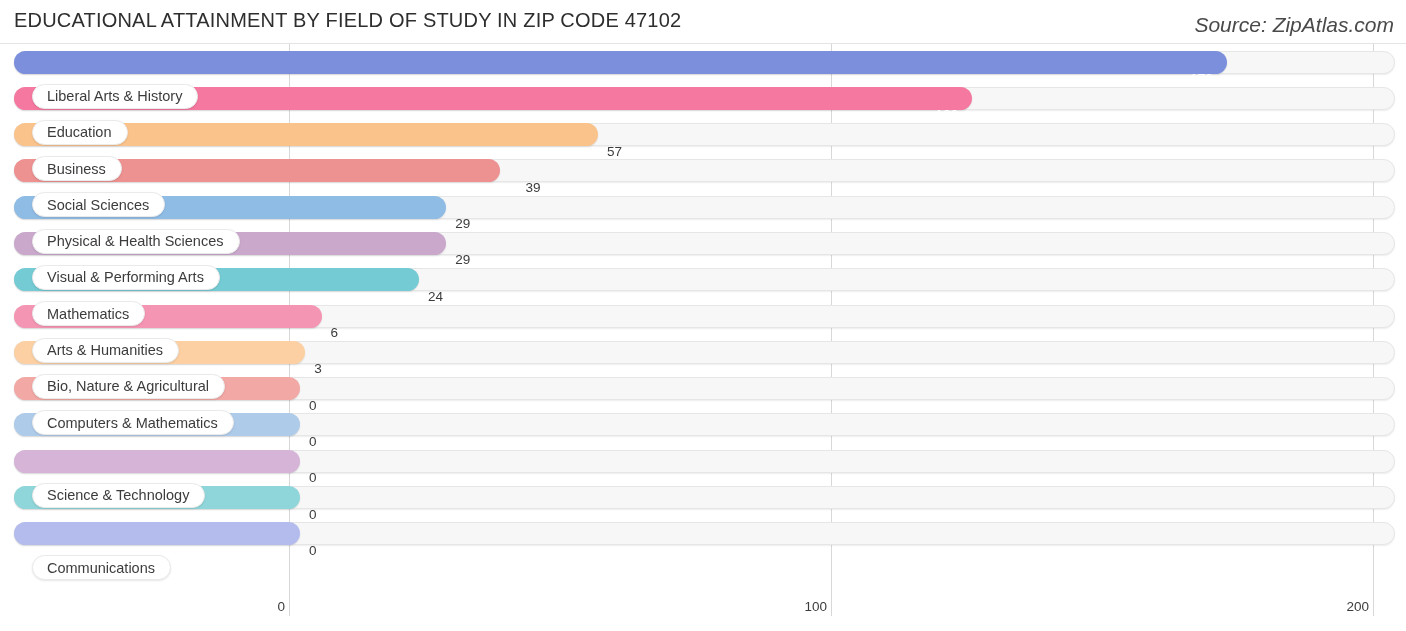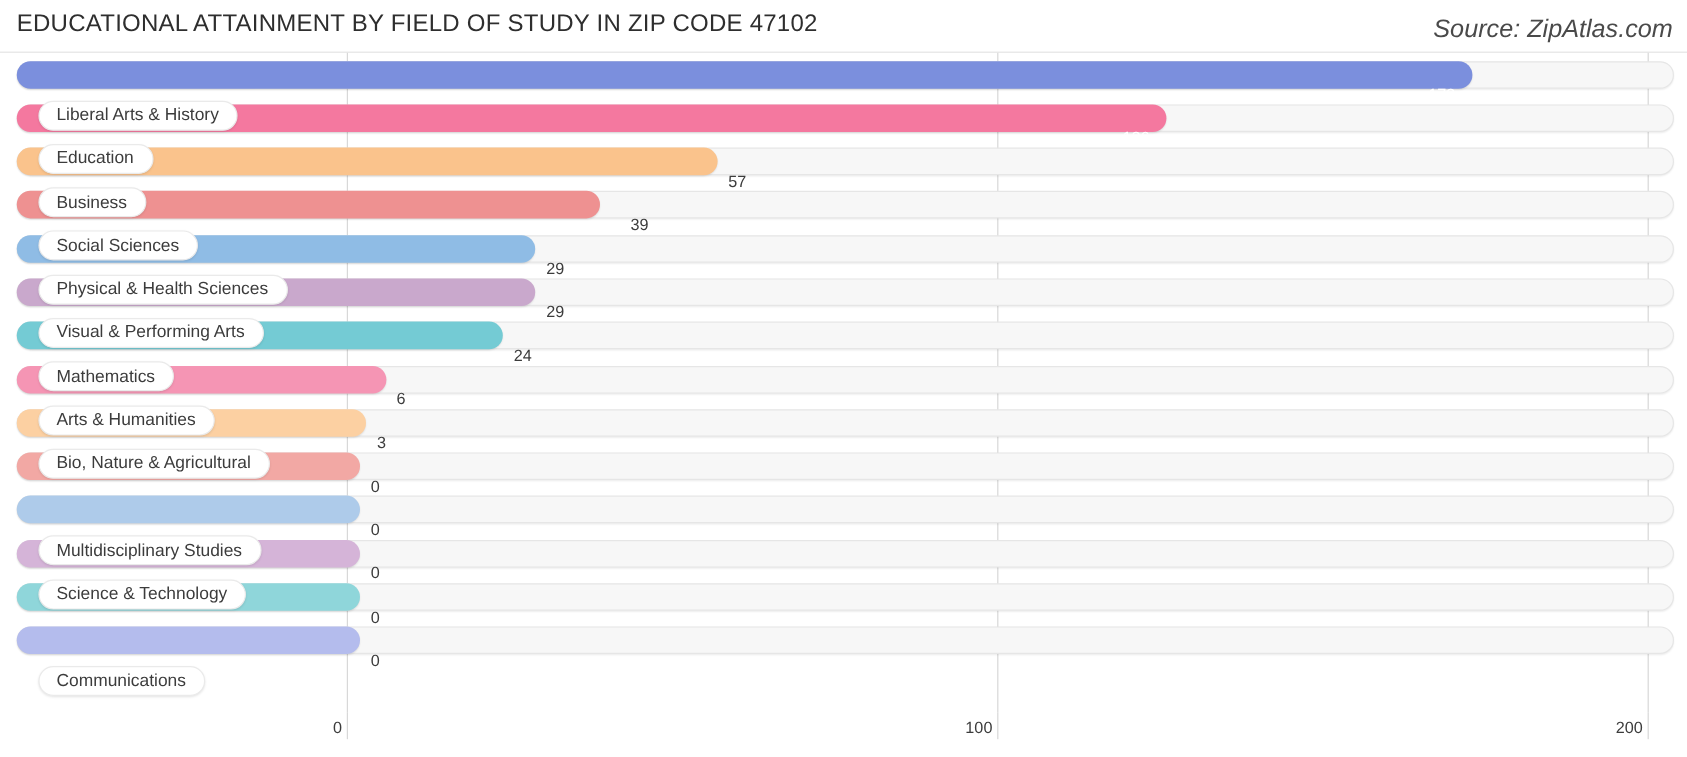--- a/index.html
+++ b/index.html
@@ -209,28 +209,28 @@
           <div class="track"></div>
           <div class="bar" style="width: 291.26px; background: rgb(252, 208, 162);"></div>
           <div class="label-pill">
             <span>Bio, Nature &amp; Agricultural</span>
           </div>
           <div class="value outside" style="left: 314.26px;">3</div>
         </div>
         <div class="row">
           <div class="track"></div>
           <div class="bar" style="width: 286px; background: rgb(242, 168, 164);"></div>
+          <div class="label-pill">
+            <span>Computers &amp; Mathematics</span>
+          </div>
           <div class="value outside" style="left: 309px;">0</div>
         </div>
         <div class="row">
           <div class="track"></div>
           <div class="bar" style="width: 286px; background: rgb(174, 203, 234);"></div>
-          <div class="label-pill">
-            <span>Multidisciplinary Studies</span>
-          </div>
           <div class="value outside" style="left: 309px;">0</div>
         </div>
         <div class="row">
           <div class="track"></div>
           <div class="bar" style="width: 286px; background: rgb(213, 180, 216);"></div>
           <div class="label-pill">
             <span>Science &amp; Technology</span>
           </div>
           <div class="value outside" style="left: 309px;">0</div>
         </div>

